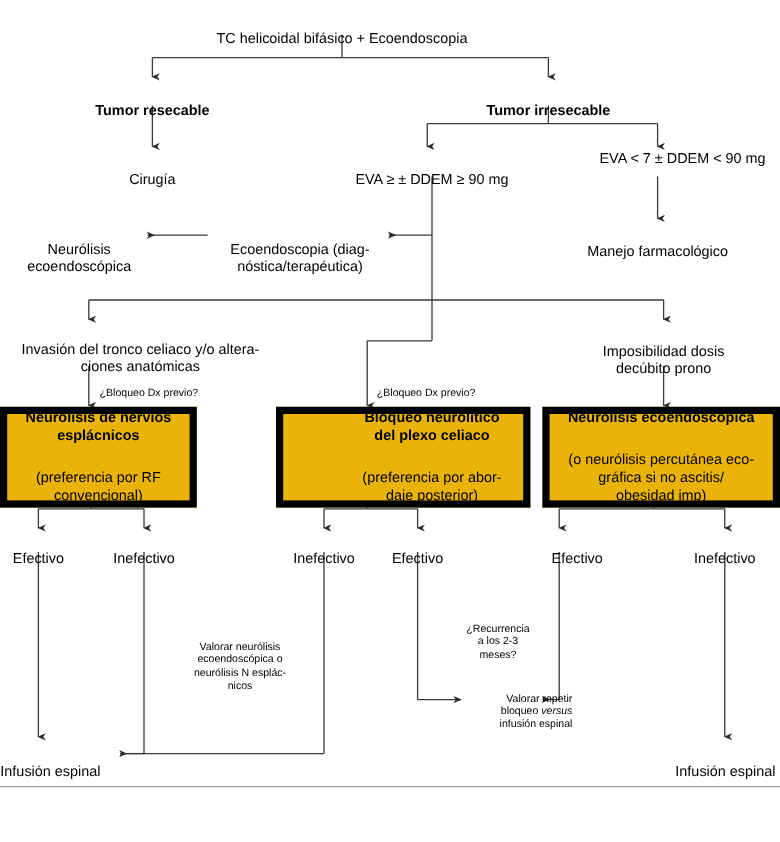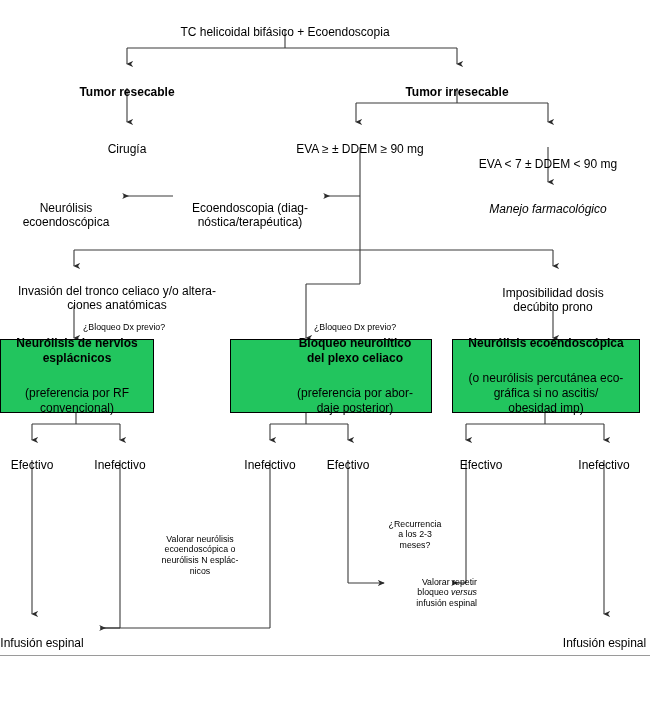--- a/index.html
+++ b/index.html
@@ -3,21 +3,21 @@
 <meta charset="utf-8">
 <style>
   html,body{margin:0;padding:0;background:#ffffff;}
   body{font-family:"Liberation Sans","DejaVu Sans",sans-serif;color:#000;}
   #page{position:relative;width:650px;height:702px;overflow:hidden;background:#fff;}
   #svg-layer{position:absolute;left:0;top:0;width:650px;height:702px;}
   .node{position:absolute;text-align:center;line-height:1.22;white-space:pre-line;}
   .t12{font-size:12px;}
   .t9{font-size:8.8px;}
   .bold{font-weight:bold;}
-  .graybox{position:absolute;background:#22c55e;border:1px solid #000000;
+  .graybox{position:absolute;background:#eab308;border:6px solid #000000;
            display:flex;align-items:center;justify-content:center;text-align:center;
            line-height:1.25;white-space:pre-line;}
   .graybox .bx-title{font-weight:bold;font-size:12px;}
   .graybox .bx-sub{font-size:12px;}
   .gb-inner{padding:0 4px;}
   .caption{position:absolute;left:0;top:655px;width:650px;font-size:11px;line-height:1.45;}
   .caption .rule{border-top:1px solid #9a9a9a;margin-bottom:7px;width:650px;}
   .caption .ctext{padding:0 2px;}
   .caption b{font-weight:bold;}
   .ital{font-style:italic;}
@@ -118,25 +118,25 @@
   </div>
 
   <div class="node t12" style="left:67px;top:127px;width:120px;">
     <span>Cirugía</span>
   </div>
 
   <div class="node t12" style="left:270px;top:127px;width:180px;">
     <span>EVA ≥ ± DDEM ≥ 90 mg</span>
   </div>
 
-  <div class="node t12" style="left:458px;top:142px;width:180px;">
+  <div class="node t12" style="left:458px;top:110px;width:180px;text-align:right;">
     <span>EVA &lt; 7 ± DDEM &lt; 90 mg</span>
   </div>
 
-  <div class="node t12" style="left:468px;top:187px;width:160px;font-style:italic;">
+  <div class="node t12" style="left:468px;top:187px;width:160px;">
     <span>Manejo farmacológico</span>
   </div>
 
   <div class="node t12" style="left:176px;top:186px;width:148px;">
     <span>Ecoendoscopia (diag-
 nóstica/terapéutica)</span>
   </div>
 
   <div class="node t12" style="left:10px;top:186px;width:112px;">
     <span>Neurólisis

